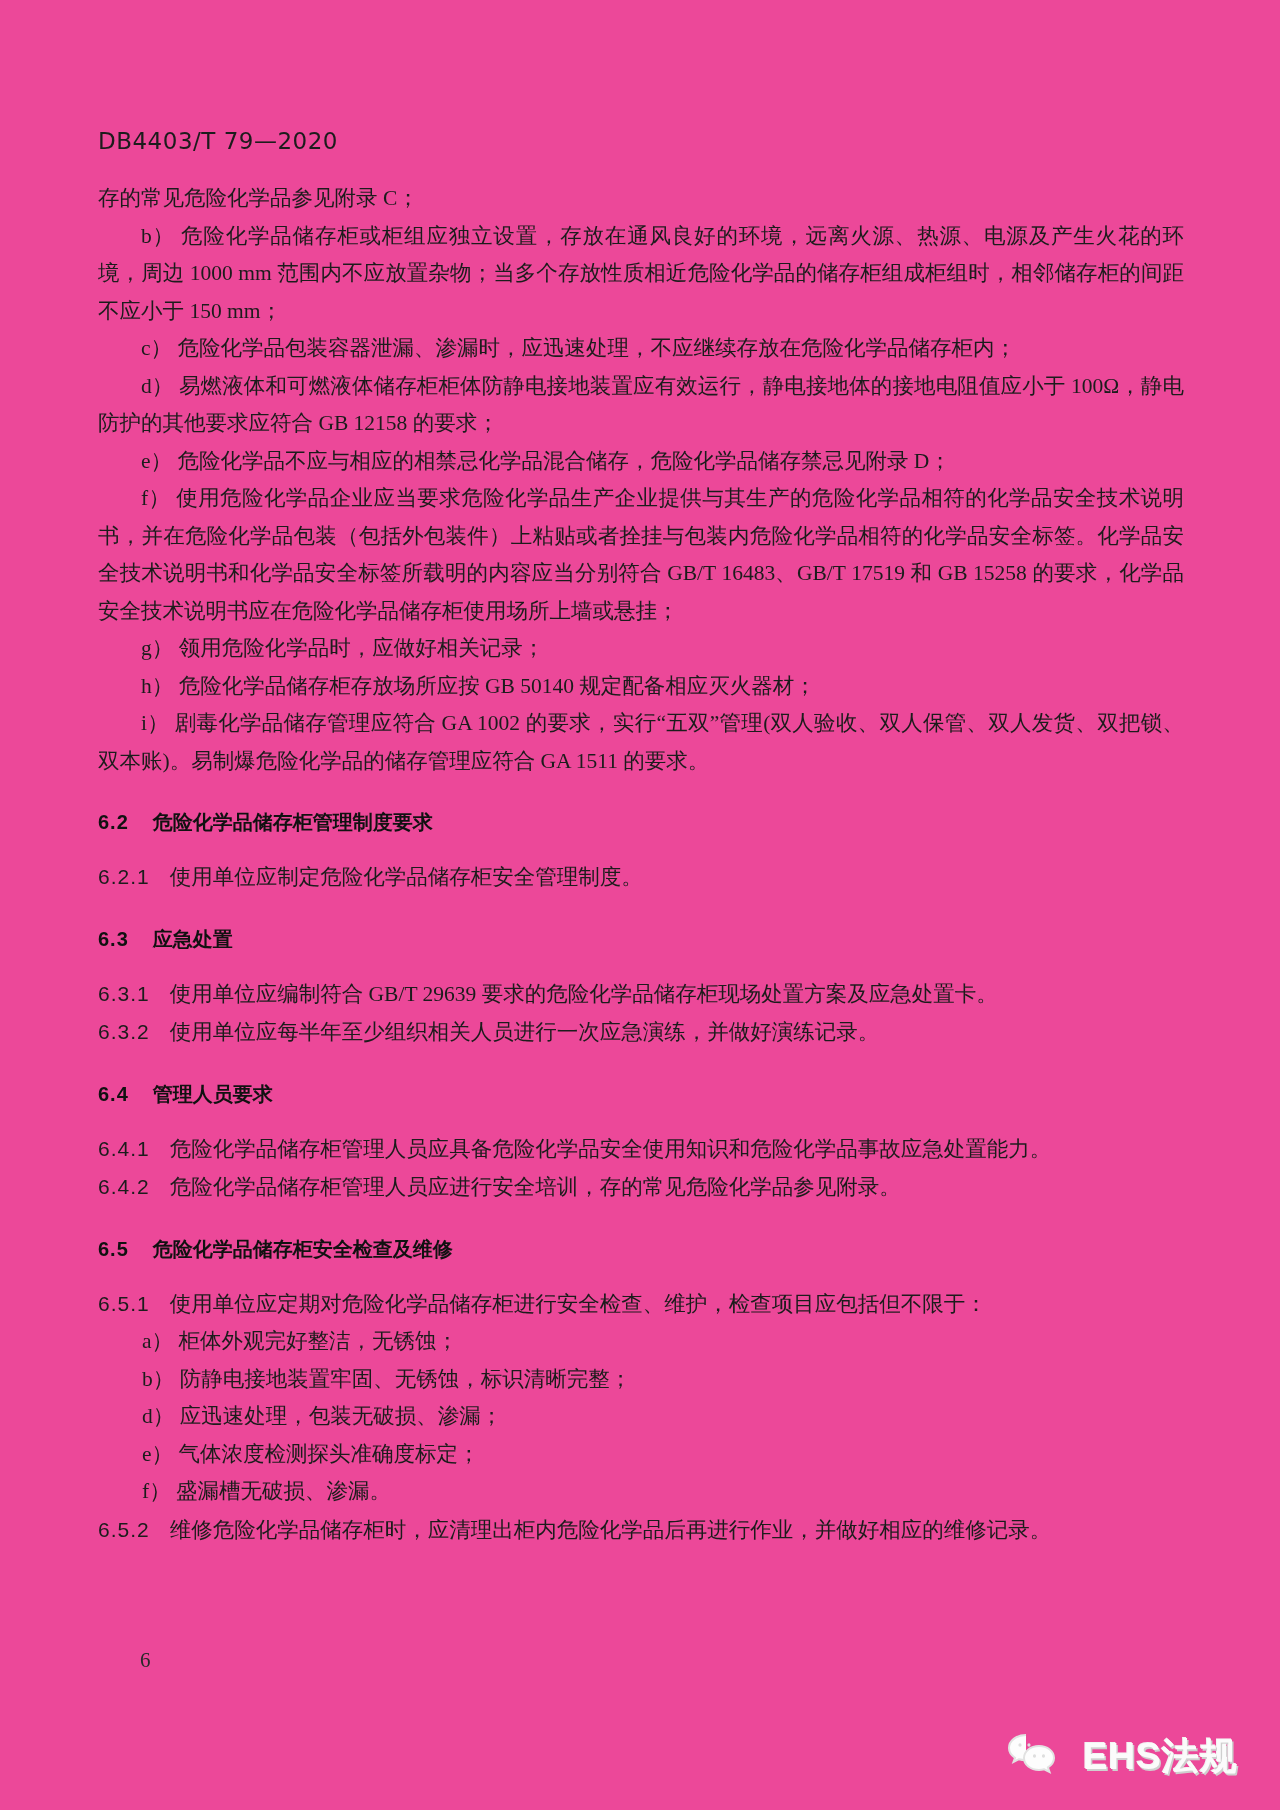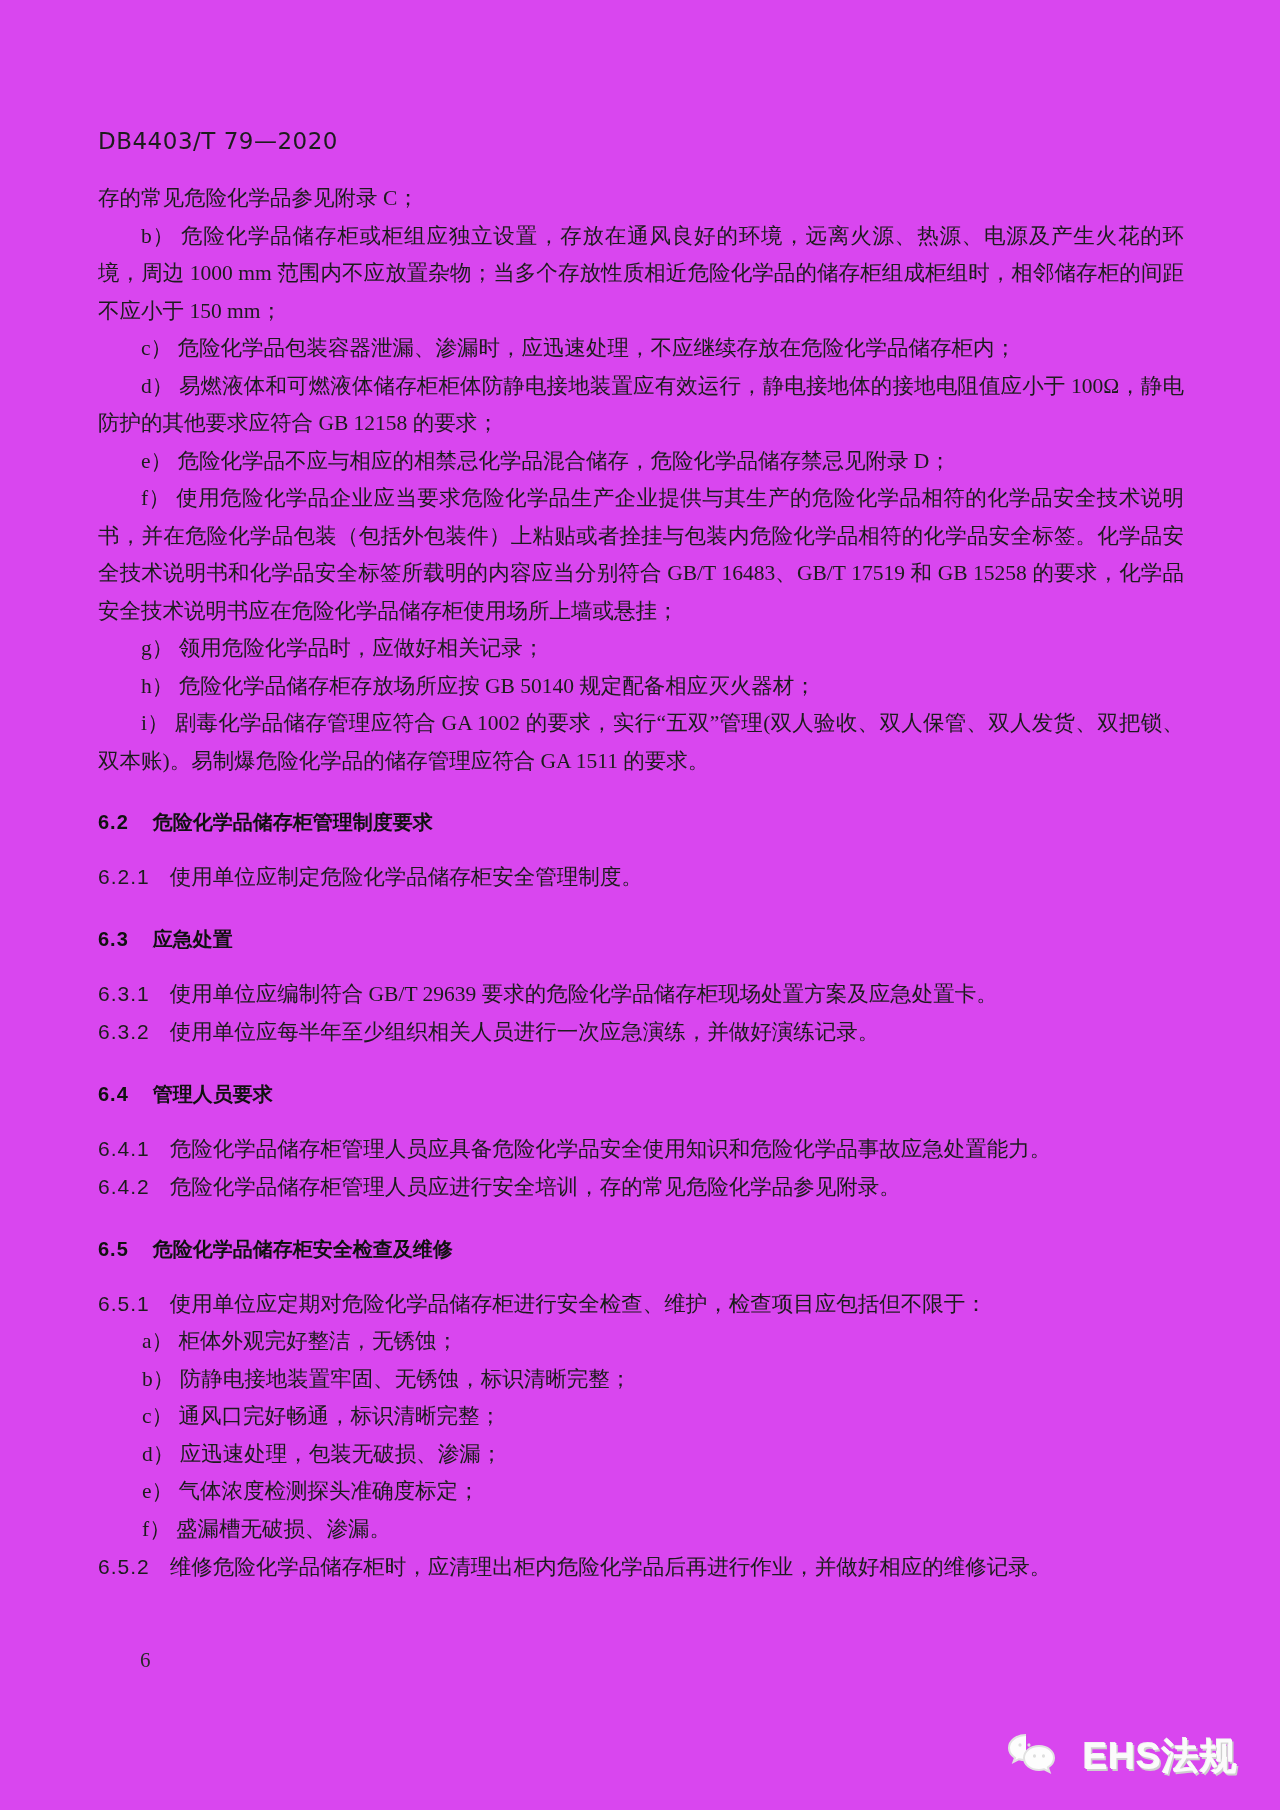--- a/index.html
+++ b/index.html
@@ -1,20 +1,20 @@
 <!DOCTYPE html>
 <html><head>
 <meta charset="utf-8">
 <style>
   * { margin:0; padding:0; box-sizing:border-box; }
   html,body { background:#ffffff; }
   .page {
     position:relative;
     width:1280px; height:1810px;
-    background:#d946ef;
+    background:#ec4899;
     overflow:hidden;
     font-family:"Liberation Serif","DejaVu Serif",serif;
     color:#1c1c1c;
     padding-left:42px;
   }
   .content {
     position:absolute;
     left:98px; top:128px;
     width:1086px;
   }
@@ -122,21 +122,20 @@
     </p>
 
     <h3 class="sec-heading">
       <span class="sec-num">6.5</span><span>危险化学品储存柜安全检查及维修</span>
     </h3>
     <p class="body-line clause">
       <span class="clause-num">6.5.1</span><span>使用单位应定期对危险化学品储存柜进行安全检查、维护，检查项目应包括但不限于：</span>
     </p>
     <p class="body-line sub-item">a） 柜体外观完好整洁，无锈蚀；</p>
     <p class="body-line sub-item">b） 防静电接地装置牢固、无锈蚀，标识清晰完整；</p>
-    <p class="body-line sub-item">c） 通风口完好畅通，标识清晰完整；</p>
     <p class="body-line sub-item">d） 应迅速处理，包装无破损、渗漏；</p>
     <p class="body-line sub-item">e） 气体浓度检测探头准确度标定；</p>
     <p class="body-line sub-item">f） 盛漏槽无破损、渗漏。</p>
     <p class="body-line clause">
       <span class="clause-num">6.5.2</span><span>维修危险化学品储存柜时，应清理出柜内危险化学品后再进行作业，并做好相应的维修记录。</span>
     </p>
 
   </div>
 
   <div class="page-number">6</div>

